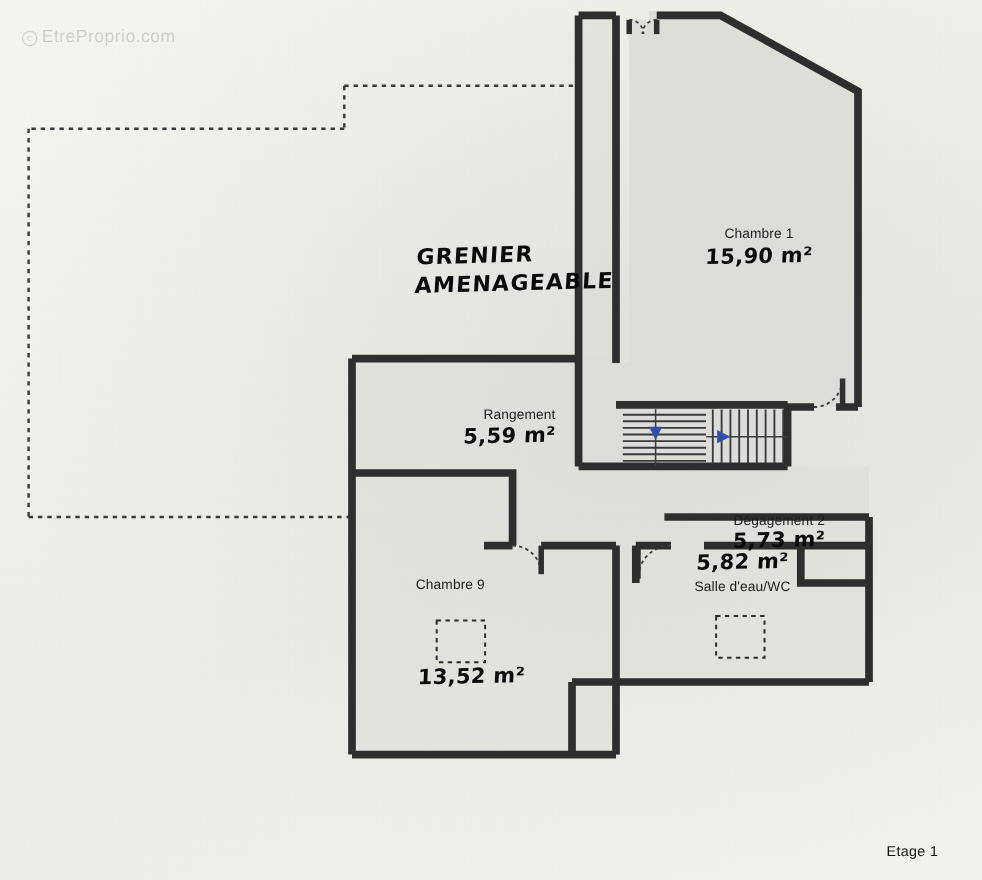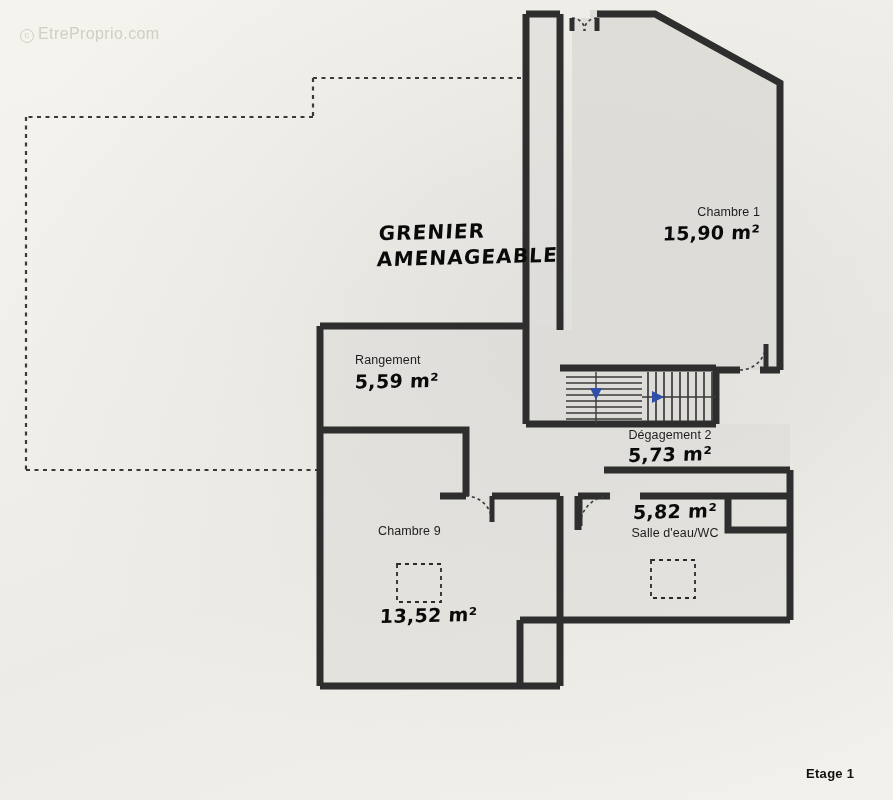--- a/index.html
+++ b/index.html
@@ -80,21 +80,21 @@
     font-weight: bold;
     font-size: 20px;
     color: #0a0a0a;
     letter-spacing: 1.1px;
     line-height: 26px;
     transform: skewX(-5deg) rotate(-1.5deg);
   }
   .lbl-etage {
     font-family: "Liberation Sans", sans-serif;
     font-size: 13px;
-    font-weight: bold;
+    font-weight: normal;
     color: #111;
     letter-spacing: .3px;
   }
 </style>
 </head>
 <body>
 
 <div id="plan-page">
 
   <div id="paper-grain"></div>
@@ -229,31 +229,31 @@
 
   <div class="watermark">
     <span class="wm-c">c</span><span>EtreProprio.com</span>
   </div>
 
   <div class="lbl lbl-hand-big" style="left:378px; top:218px;">
     <div>GRENIER</div>
     <div>AMENAGEABLE</div>
   </div>
 
-  <div class="lbl" style="left:620px; top:205px; width:140px; text-align:right;">
+  <div class="lbl" style="left:620px; top:205px; width:140px; text-align:center;">
     <div class="lbl-print">Chambre 1</div>
     <div class="lbl-hand" style="margin-top:3px;">15,90 m²</div>
   </div>
 
-  <div class="lbl" style="left:355px; top:353px; width:150px; text-align:left;">
+  <div class="lbl" style="left:355px; top:370px; width:150px; text-align:right;">
     <div class="lbl-print">Rangement</div>
     <div class="lbl-hand" style="margin-top:2px;">5,59 m²</div>
   </div>
 
-  <div class="lbl" style="left:590px; top:428px; width:160px; text-align:center;">
+  <div class="lbl" style="left:590px; top:466px; width:160px; text-align:right;">
     <div class="lbl-print">Dégagement 2</div>
     <div class="lbl-hand" style="margin-top:1px;">5,73 m²</div>
   </div>
 
   <div class="lbl" style="left:600px; top:500px; width:150px; text-align:center;">
     <div class="lbl-hand">5,82 m²</div>
     <div class="lbl-print" style="margin-top:4px;">Salle d'eau/WC</div>
   </div>
 
   <div class="lbl lbl-print" style="left:378px; top:524px;">Chambre 9</div>

